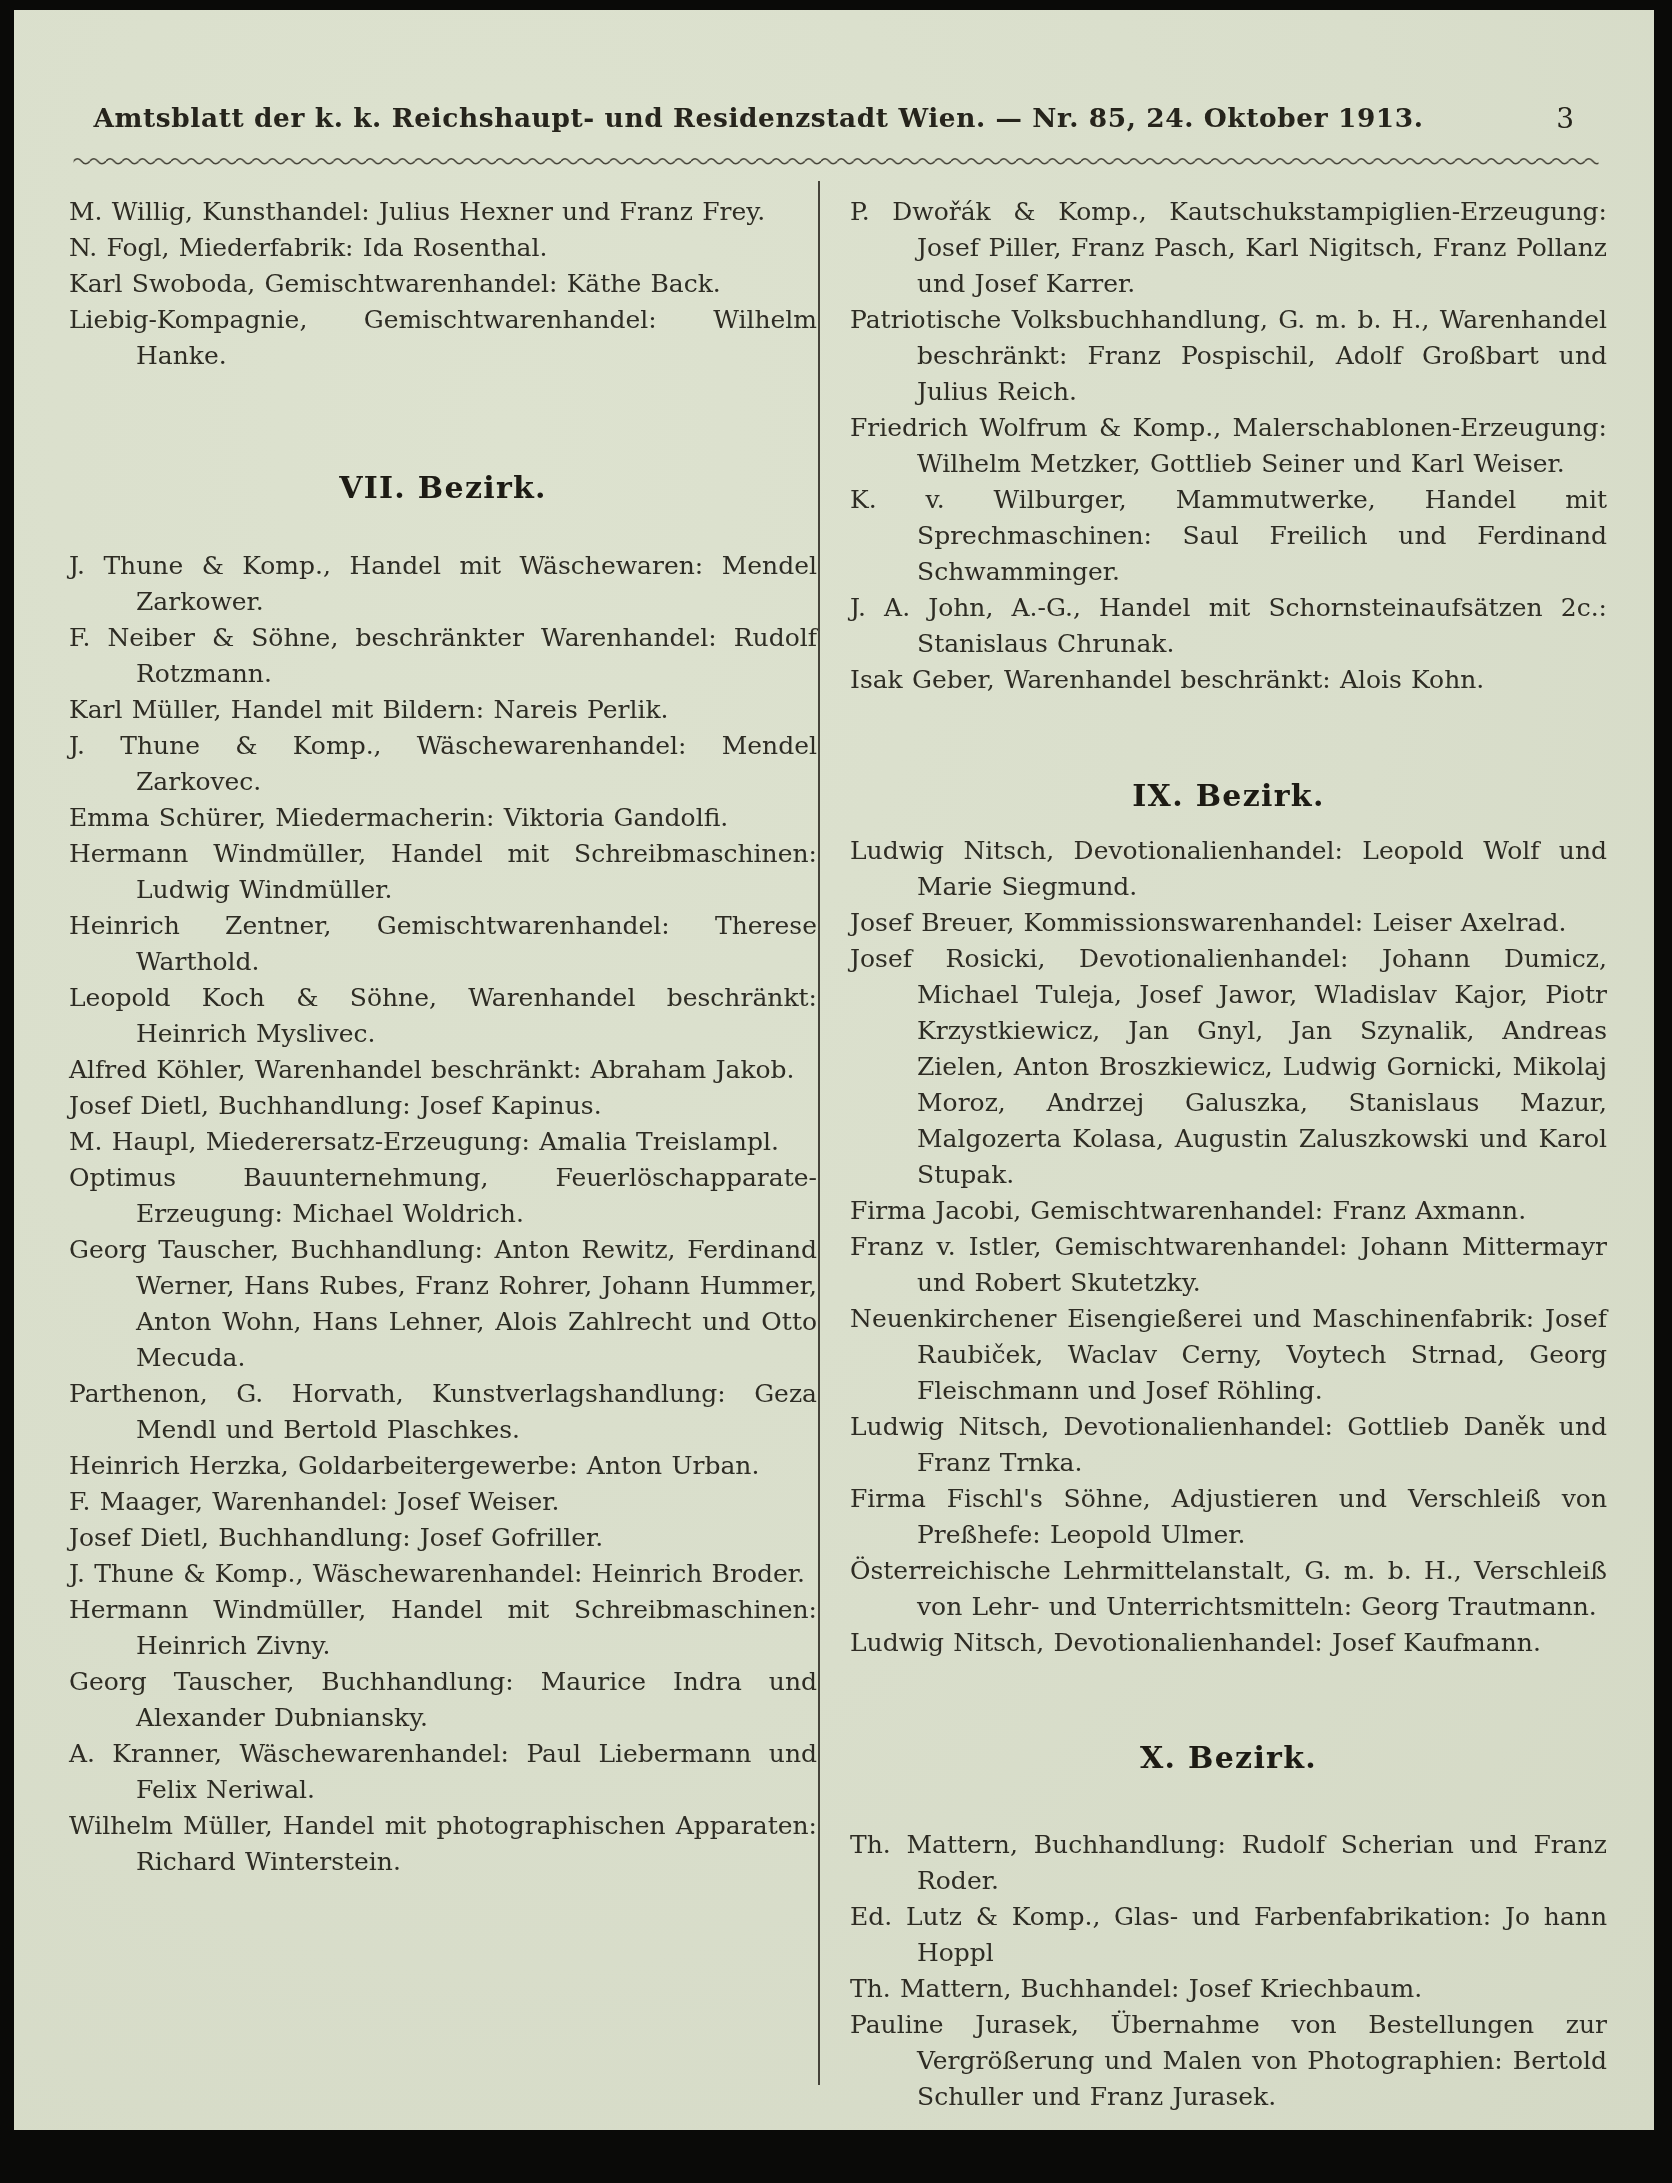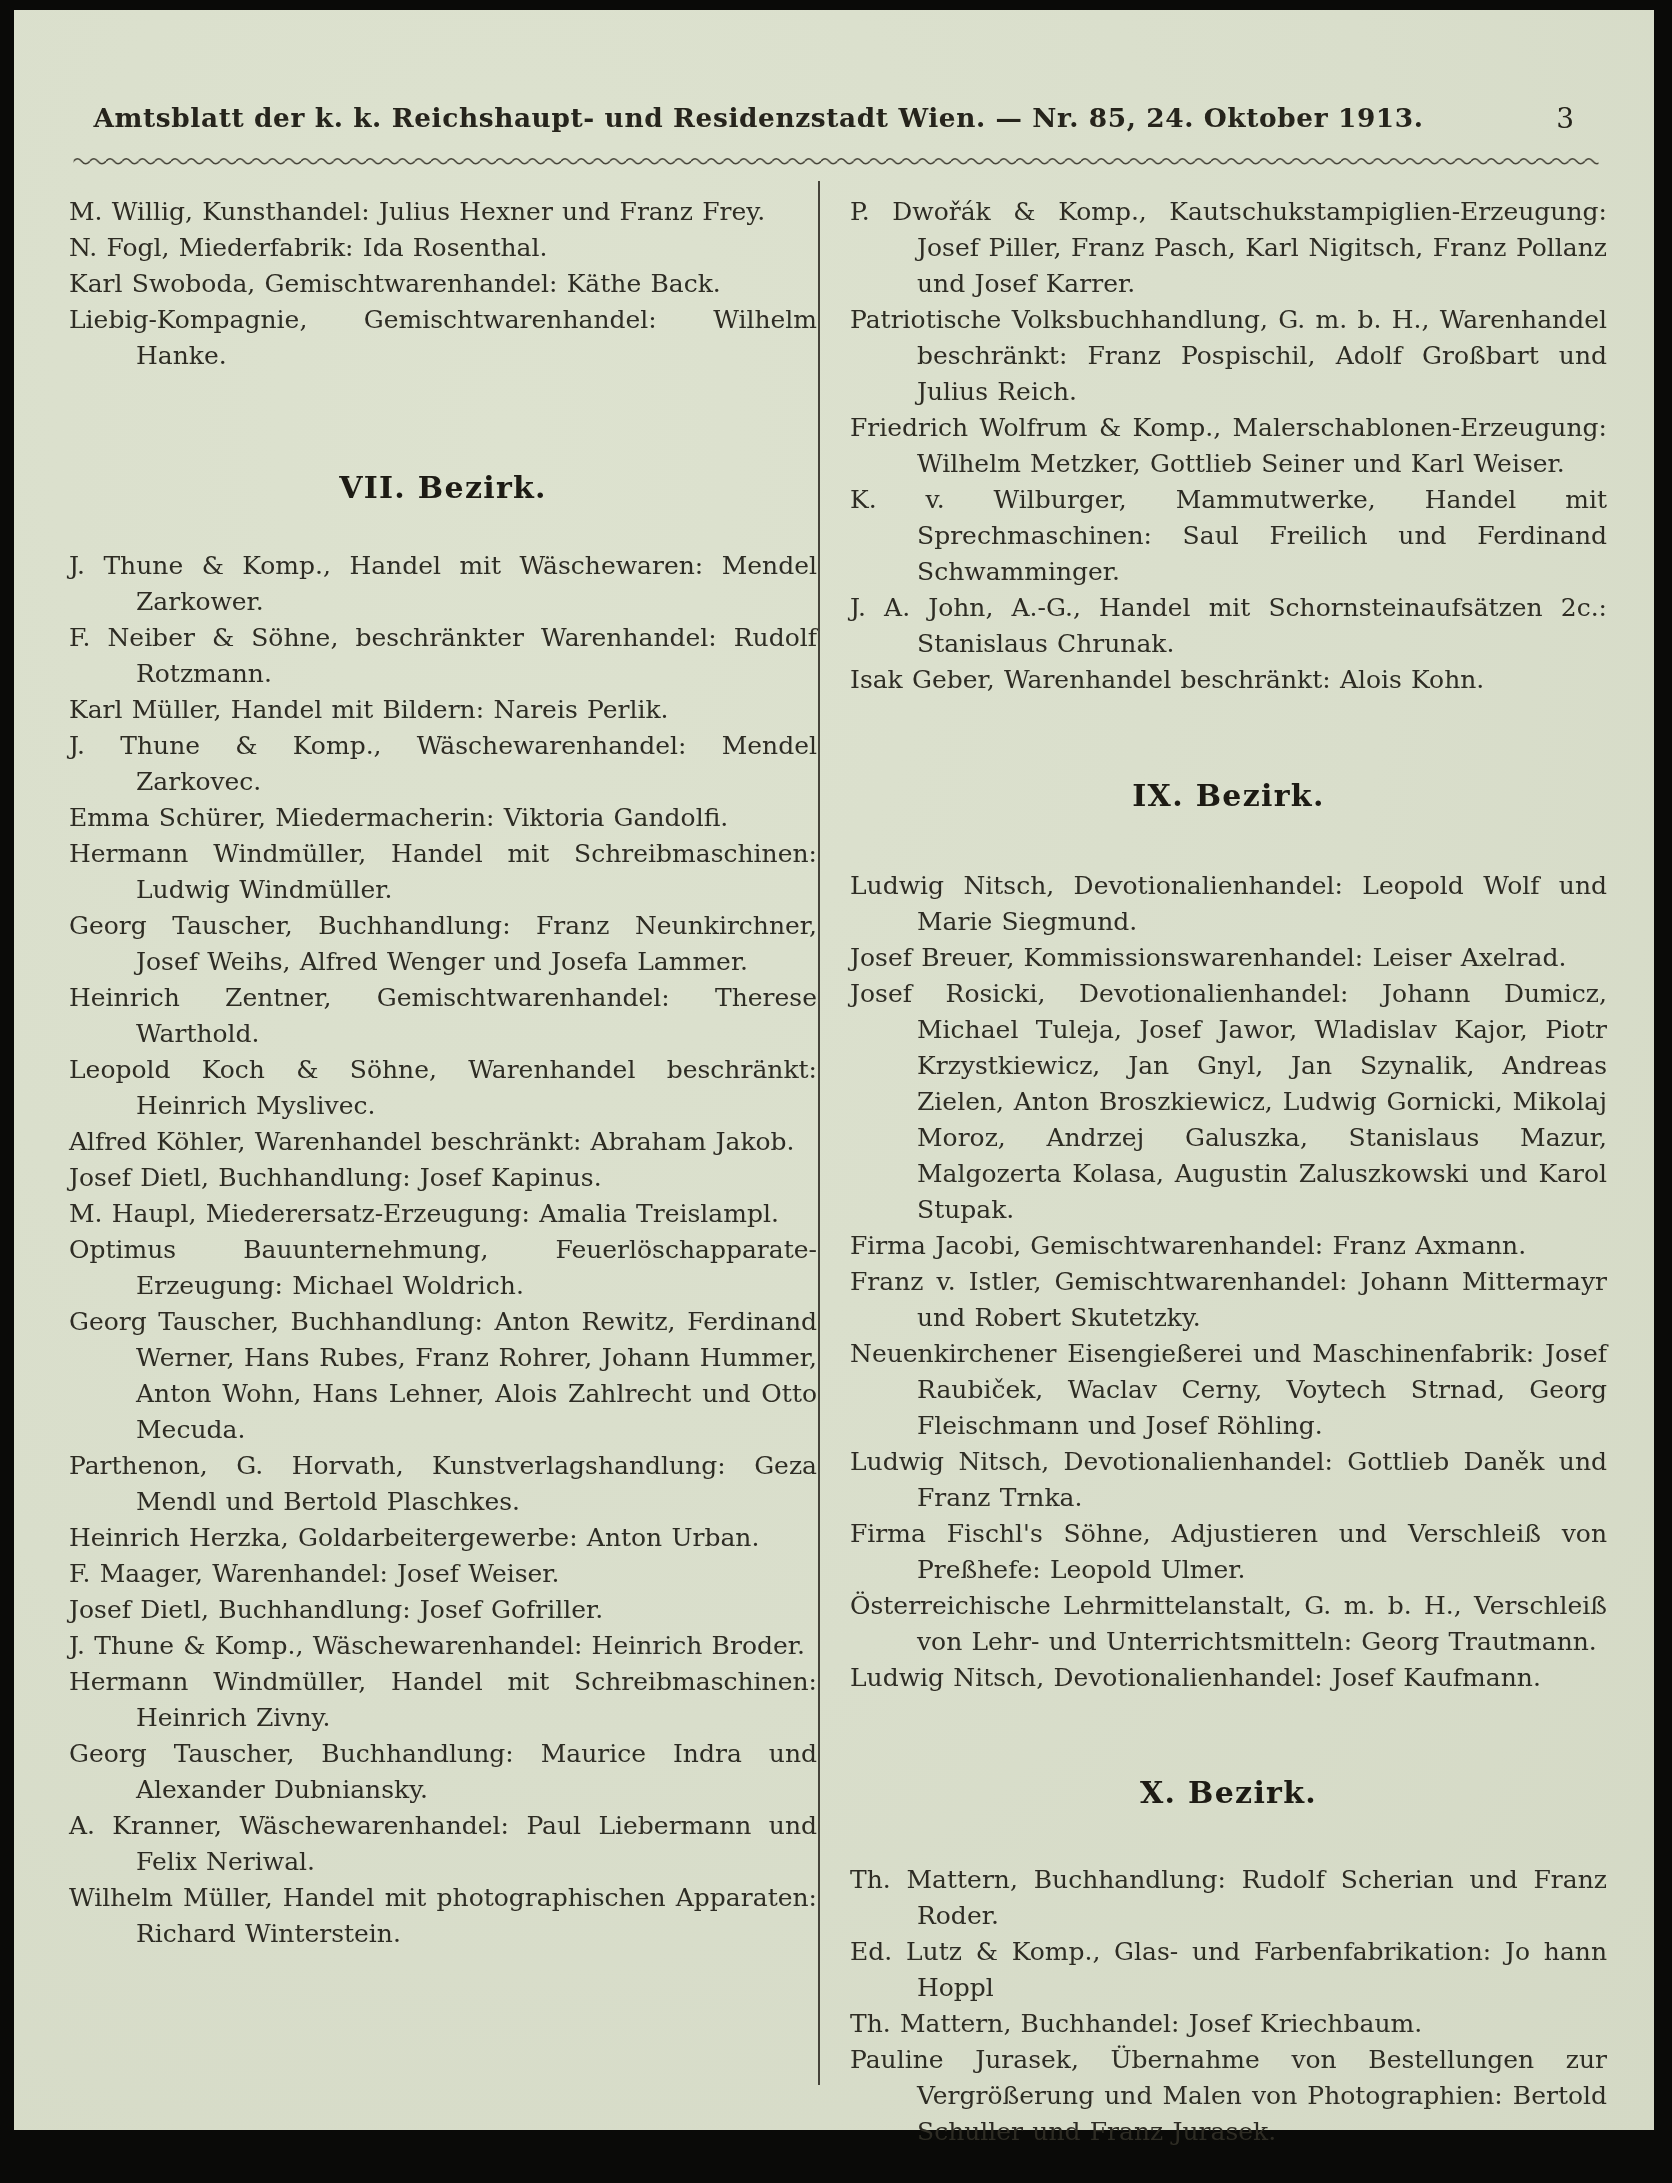--- a/index.html
+++ b/index.html
@@ -46,21 +46,21 @@
     padding-left:67px;text-indent:-67px;
     color:#2e2c24;
     word-spacing:1.3px;
   }
   .bezirk{
     text-align:center;
     font-size:30px;font-weight:bold;color:#1d1b14;
     letter-spacing:1.3px;
     margin:96px 0 43px 0;
   }
-  .bezirk-ix{margin:80px 0 55px 0;}
+  .bezirk-ix{margin:80px 0 20px 0;}
   .bezirk-x{margin:79px 0 52px 0;}
 </style>
 </head>
 <body>
 
 <div class="page">
 
   <div class="header">
     <div class="masthead">Amtsblatt der k. k. Reichshaupt- und Residenzstadt Wien. — Nr. 85, 24. Oktober 1913.</div>
     <div class="pageno">3</div>
@@ -92,21 +92,20 @@
       <h2 class="bezirk">VII. Bezirk.</h2>
 
       <div class="entries">
 
       <p class="entry">J. Thune &amp; Komp., Handel mit Wäschewaren: Mendel Zarkower.</p>
           <p class="entry">F. Neiber &amp; Söhne, beschränkter Warenhandel: Rudolf Rotzmann.</p>
           <p class="entry">Karl Müller, Handel mit Bildern: Nareis Perlik.</p>
           <p class="entry">J. Thune &amp; Komp., Wäschewarenhandel: Mendel Zarkovec.</p>
           <p class="entry">Emma Schürer, Miedermacherin: Viktoria Gandolfi.</p>
           <p class="entry">Hermann Windmüller, Handel mit Schreibmaschinen: Ludwig Windmüller.</p>
-          <p class="entry">Georg Tauscher, Buchhandlung: Franz Neunkirchner, Josef Weihs, Alfred Wenger und Josefa Lammer.</p>
           <p class="entry">Heinrich Zentner, Gemischtwarenhandel: Therese Warthold.</p>
           <p class="entry">Leopold Koch &amp; Söhne, Warenhandel beschränkt: Heinrich Myslivec.</p>
           <p class="entry">Alfred Köhler, Warenhandel beschränkt: Abraham Jakob.</p>
           <p class="entry">Josef Dietl, Buchhandlung: Josef Kapinus.</p>
           <p class="entry">M. Haupl, Miederersatz-Erzeugung: Amalia Treislampl.</p>
           <p class="entry">Optimus Bauunternehmung, Feuerlöschapparate-Erzeugung: Michael Woldrich.</p>
           <p class="entry">Georg Tauscher, Buchhandlung: Anton Rewitz, Ferdinand Werner, Hans Rubes, Franz Rohrer, Johann Hummer, Anton Wohn, Hans Lehner, Alois Zahlrecht und Otto Mecuda.</p>
           <p class="entry">Parthenon, G. Horvath, Kunstverlagshandlung: Geza Mendl und Bertold Plaschkes.</p>
           <p class="entry">Heinrich Herzka, Goldarbeitergewerbe: Anton Urban.</p>
           <p class="entry">F. Maager, Warenhandel: Josef Weiser.</p>

